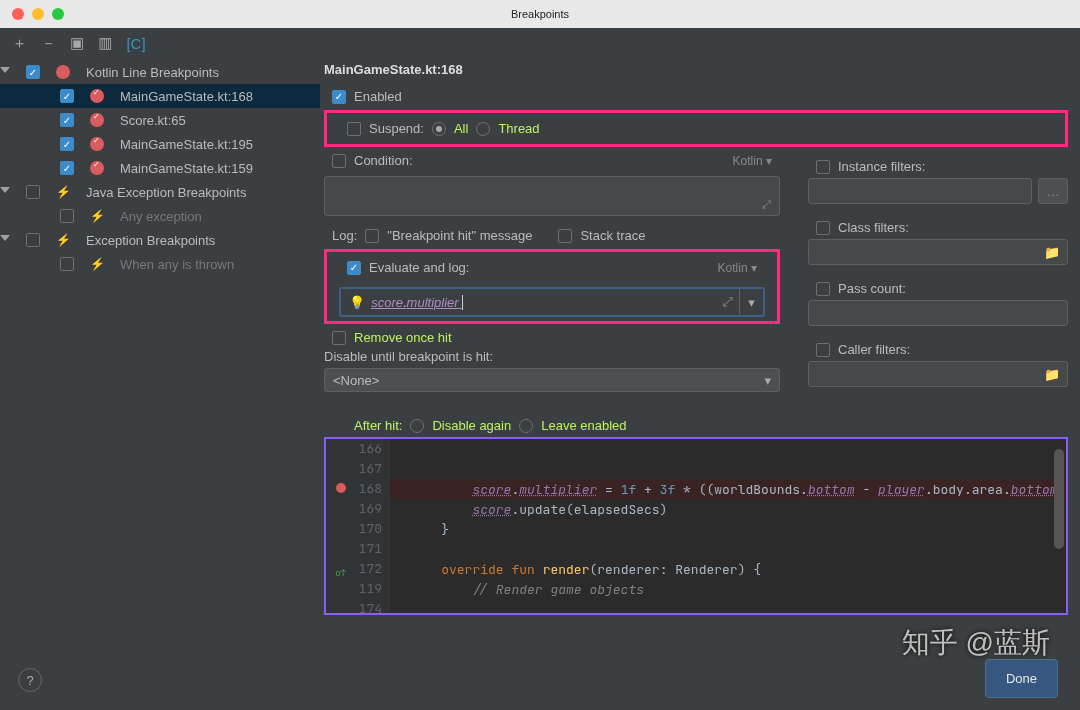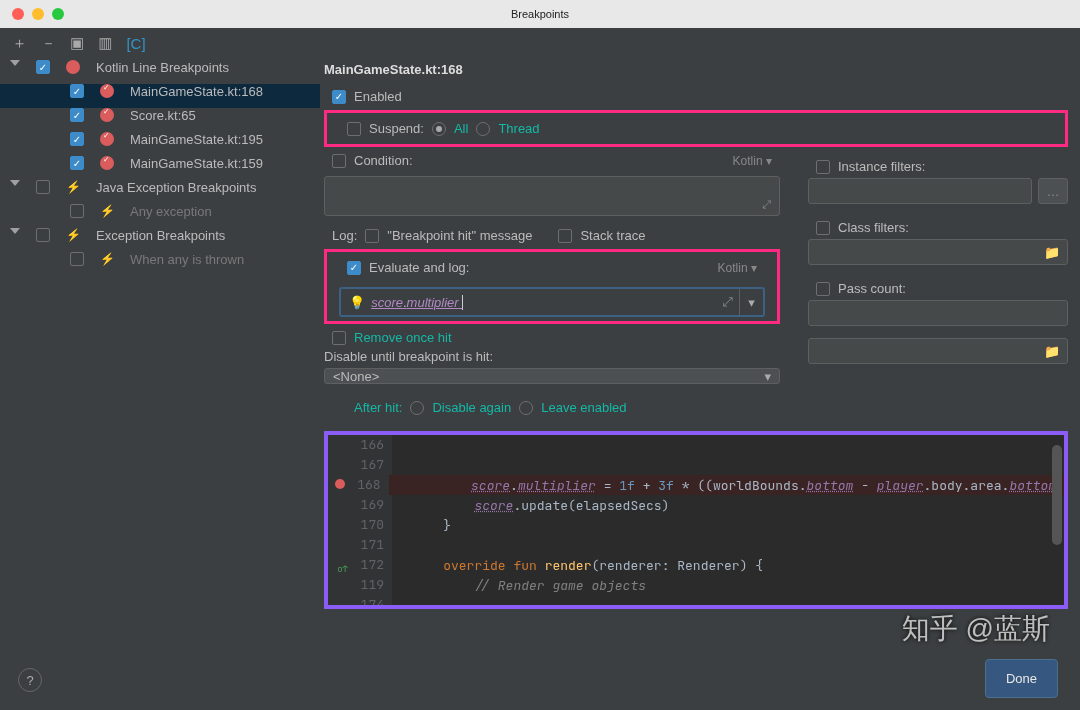--- a/index.html
+++ b/index.html
@@ -7,76 +7,76 @@
 .titlebar { height: 28px; background: #e8e8e8; display: flex; align-items: center; position: relative; }
 .traffic { display: flex; gap: 8px; padding-left: 12px; }
 .tl { width: 12px; height: 12px; border-radius: 50%; }
 .tl.r { background: #ff5f56; } .tl.y { background: #ffbd2e; } .tl.g { background: #27c93f; }
 .titlebar .title { position: absolute; left: 50%; transform: translateX(-50%); color: #222; font-size: 11px; }
 .toolbar { height: 30px; display: flex; align-items: center; gap: 14px; padding: 0 12px; }
 .tbtn { color: #a9a9a9; font-size: 15px; cursor: pointer; }
 .tbtn.blue { color: #3592c4; }
 .main { display: flex; height: 592px; }
 .tree { width: 320px; padding-top: 2px; }
-.trow { display: flex; align-items: flex-start; height: 24px; padding-left: 10px; gap: 16px; cursor: pointer; }
+.trow { display: flex; align-items: center; height: 24px; padding-left: 0; gap: 16px; cursor: pointer; }
 .trow.sel { background: #0d293e; }
 .trow .ind2 { width: 44px; display: inline-block; }
 .trow .ar { display: inline-block; width: 10px; height: 10px; }
 .trow .ar.d { border-left: 5px solid transparent; border-right: 5px solid transparent; border-top: 6px solid #a0a0a0; }
 .ck { width: 14px; height: 14px; border: 1px solid #6e6e6e; border-radius: 2px; display: inline-flex; align-items: center; justify-content: center; font-size: 10px; color: #fff; flex-shrink: 0; }
 .ck.on { background: #3d8bc9; border-color: #3d8bc9; }
 .ck.on::before { content: "✓"; }
 .bp-icon { width: 14px; height: 14px; position: relative; display: inline-block; flex-shrink: 0; }
 .bp-icon.red-dot { background: #db5c5c; border-radius: 50%; }
 .bp-icon.red-dot.v::after { content: "✓"; position: absolute; color: #fff; font-size: 8px; left: 3px; top: -1px; }
 .bp-icon.lightning { color: #f2c35c; font-size: 12px; }
 .trow .label { color: #bbb; white-space: nowrap; overflow: hidden; text-overflow: ellipsis; }
 .trow .label.dim { color: #787878; }
 .panel { flex: 1; padding: 0 12px 0 4px; overflow: hidden; }
 .ptitle { font-weight: 600; color: #ddd; padding: 4px 0 8px 0; }
 .row { display: flex; align-items: center; gap: 8px; padding: 4px 8px; }
 .row .lbl { color: #bbb; }
-.row .lbl.dim { color: #14b8a6; }
+.row .lbl.dim { color: #bef264; }
 .radio { width: 14px; height: 14px; border: 1px solid #6e6e6e; border-radius: 50%; display: inline-block; position: relative; }
 .radio.on::after { content: ""; width: 6px; height: 6px; background: #aaa; border-radius: 50%; position: absolute; left: 3px; top: 3px; }
 .hl { border: 3px solid #ff2b82; padding: 4px 12px; margin: 2px 0; }
 .cols { display: flex; gap: 28px; }
 .colL { flex: 1; }
 .colR { width: 260px; }
 .textarea { width: 100%; height: 40px; background: #45494a; border: 1px solid #5e6060; border-radius: 3px; margin-top: 4px; position: relative; }
 .textarea .exp { position: absolute; right: 8px; bottom: 4px; color: #888; font-size: 11px; }
 .lang { color: #888; font-size: 12px; margin-left: auto; }
 .eval-input { display: flex; border: 2px solid #3d6185; border-radius: 3px; margin-top: 8px; background: #3c3f41; height: 30px; }
 .eval-input .body { flex: 1; display: flex; align-items: center; padding: 0 8px; gap: 6px; }
 .eval-input .bulb { color: #d9a843; }
 .eval-input .expr { color: #b389c5; font-style: italic; text-decoration: underline; }
 .eval-input .expr .dot { color: #bbb; font-style: normal; }
 .eval-input .end { display: flex; align-items: center; gap: 6px; padding: 0 6px; color: #888; }
 .eval-input .dd { border-left: 1px solid #5e6060; width: 24px; display: flex; align-items: center; justify-content: center; color: #aaa; }
-.select { width: 100%; height: 16px; background: #4c5052; border: 1px solid #5e6060; border-radius: 3px; display: flex; align-items: center; padding: 0 8px; color: #bbb; margin-top: 4px; }
+.select { width: 100%; height: 24px; background: #4c5052; border: 1px solid #5e6060; border-radius: 3px; display: flex; align-items: center; padding: 0 8px; color: #bbb; margin-top: 4px; }
 .select::after { content: "▾"; margin-left: auto; color: #aaa; }
 .field-row { padding: 6px 0; }
 .input-small { width: 100%; height: 26px; background: #45494a; border: 1px solid #5e6060; border-radius: 3px; display: flex; align-items: center; justify-content: flex-end; padding: 0 6px; color: #888; }
 .input-pair { display: flex; gap: 6px; }
 .input-pair .in { flex: 1; height: 26px; background: #45494a; border: 1px solid #5e6060; border-radius: 3px; }
 .input-pair .btn { width: 30px; height: 26px; background: #4c5052; border: 1px solid #5e6060; border-radius: 3px; display: flex; align-items: center; justify-content: center; color: #888; }
-.code { margin-top: 12px; background: #2b2b2b; border: 4px solid #8b5cf6; height: 178px; overflow: hidden; font-family: "JetBrains Mono", Menlo, Consolas, monospace; font-size: 13px; position: relative; }
+.code { background: #2b2b2b; border: 2px solid #8b5cf6; height: 178px; overflow: hidden; font-family: "JetBrains Mono", Menlo, Consolas, monospace; font-size: 13px; position: relative; }
 .cline { display: flex; height: 20px; align-items: center; }
 .gutter { width: 64px; text-align: right; padding-right: 8px; color: #606366; background: #313335; height: 20px; line-height: 20px; position: relative; }
 .gutter .bp { position: absolute; right: 44px; top: 4px; width: 10px; height: 10px; background: #db5c5c; border-radius: 50%; }
 .gutter .ov { position: absolute; right: 44px; top: 4px; color: #499c54; font-size: 9px; }
 .codetxt { flex: 1; padding-left: 20px; color: #a9b7c6; white-space: pre; }
 .cline.hl-line { background: #3a2323; }
 .kw { color: #cc7832; } .cm { color: #808080; font-style: italic; } .nm { color: #6897bb; } .prop { color: #9876aa; font-style: italic; text-decoration: underline dotted; }
 .fn { color: #ffc66d; }
 .code .scroll { position: absolute; right: 2px; top: 10px; width: 10px; height: 100px; background: #555; border-radius: 5px; }
 .footer { height: 60px; display: flex; align-items: center; padding: 0 18px; position: relative; }
 .help { width: 24px; height: 24px; border: 1px solid #666; border-radius: 50%; display: flex; align-items: center; justify-content: center; color: #aaa; }
 .done { position: absolute; right: 22px; bottom: 12px; background: #365880; color: #e8e8e8; border: 1px solid #4c708c; border-radius: 4px; padding: 11px 20px; }
-.watermark { position: absolute; right: 30px; bottom: 62px; color: rgba(255,255,255,0.7); font-size: 28px; font-family: sans-serif; display: flex; align-items: center; gap: 8px; pointer-events: none; text-shadow: 0 0 4px #000; }
+.watermark { position: absolute; right: 30px; bottom: 48px; color: rgba(255,255,255,0.7); font-size: 28px; font-family: sans-serif; display: flex; align-items: center; gap: 8px; pointer-events: none; text-shadow: 0 0 4px #000; }
 </style>
 </head>
 <body>
 
 <div class="titlebar">
   <div class="traffic">
     <div class="tl r"></div>
     <div class="tl y"></div>
     <div class="tl g"></div>
   </div>
@@ -205,21 +205,21 @@
         </div>
 
         <div class="row">
           <span class="ck"></span>
           <span class="lbl dim">Remove once hit</span>
         </div>
         <div class="lbl">Disable until breakpoint is hit:</div>
         <div class="select">
             <span>&lt;None&gt;</span>
           </div>
-        <div class="row" style="padding-left:30px; margin-top:12px;">
+        <div class="row" style="padding-left:30px; margin-top:22px;">
           <span class="lbl dim">After hit:</span>
           <span class="radio"></span>
           <span class="lbl dim">Disable again</span>
           <span class="radio"></span>
           <span class="lbl dim">Leave enabled</span>
         </div>
       </div>
 
       <div class="colR">
         <div class="field-row">
@@ -244,20 +244,24 @@
         <div class="field-row">
           <div class="row">
               <span class="ck"></span>
               <span class="lbl">Pass count:</span>
             </div>
           <div class="input-pair">
               <div class="in"></div>
             </div>
         </div>
         <div class="field-row">
+          <div class="row">
+              <span class="ck"></span>
+              <span class="lbl">Caller filters:</span>
+            </div>
           <div class="input-small">
               <span>📁</span>
             </div>
         </div>
       </div>
     </div>
 
     <div class="code">
       <div id="code-container">
           <div class="cline">

